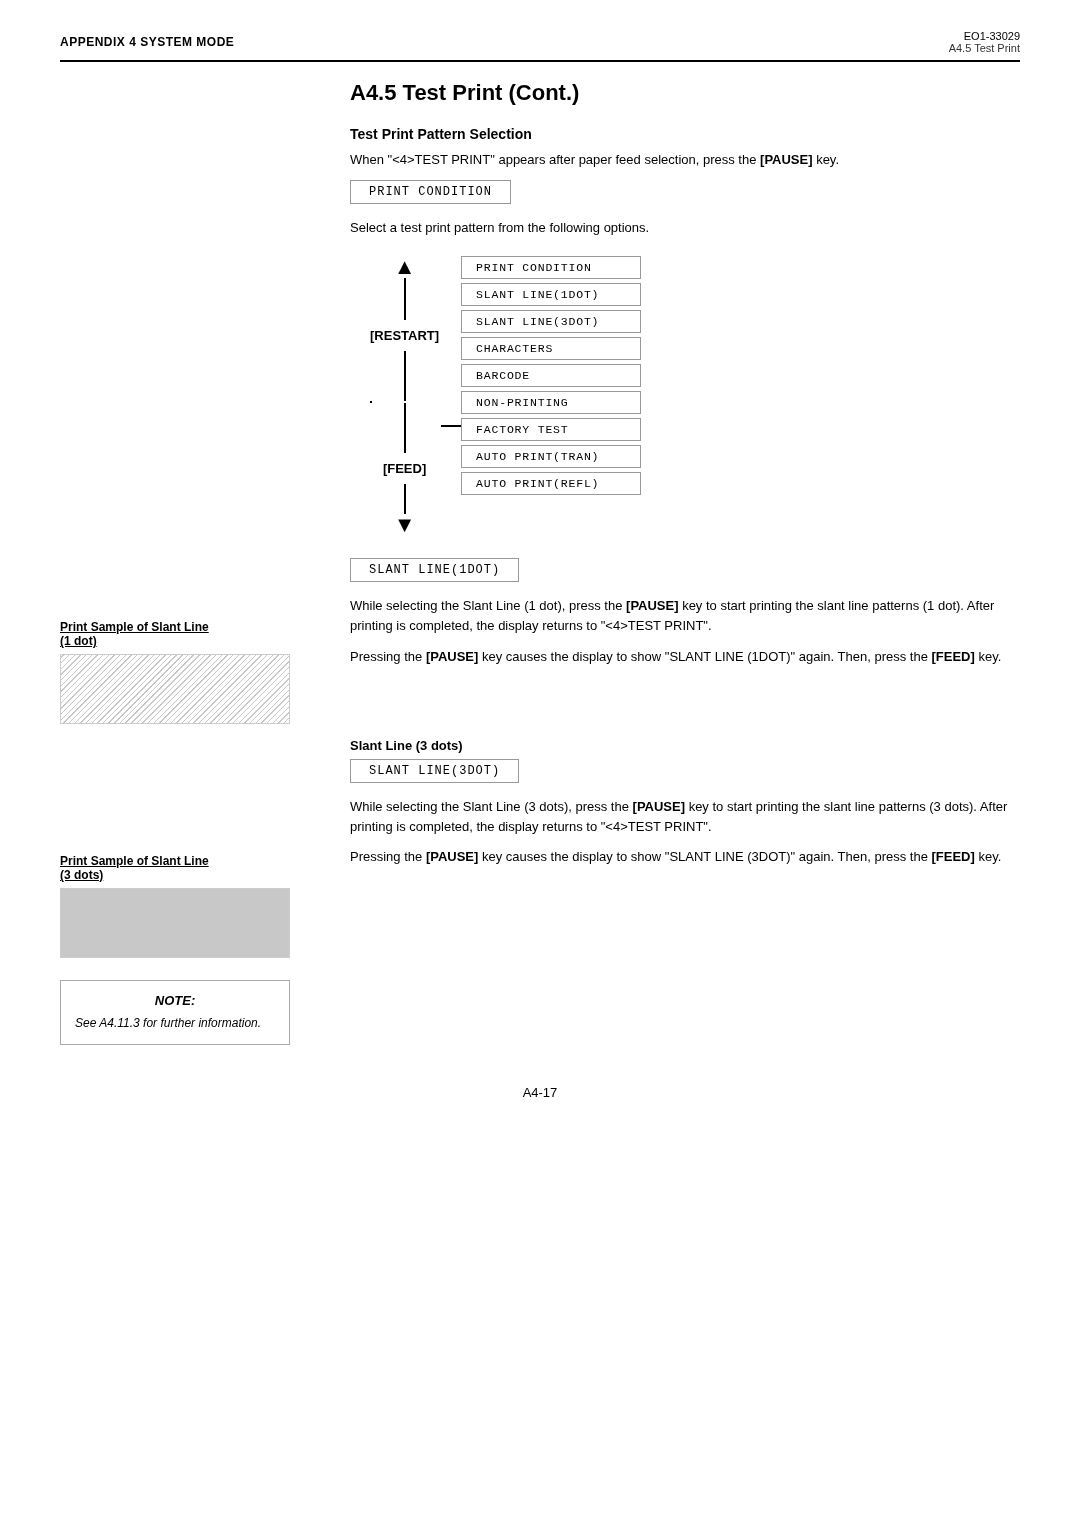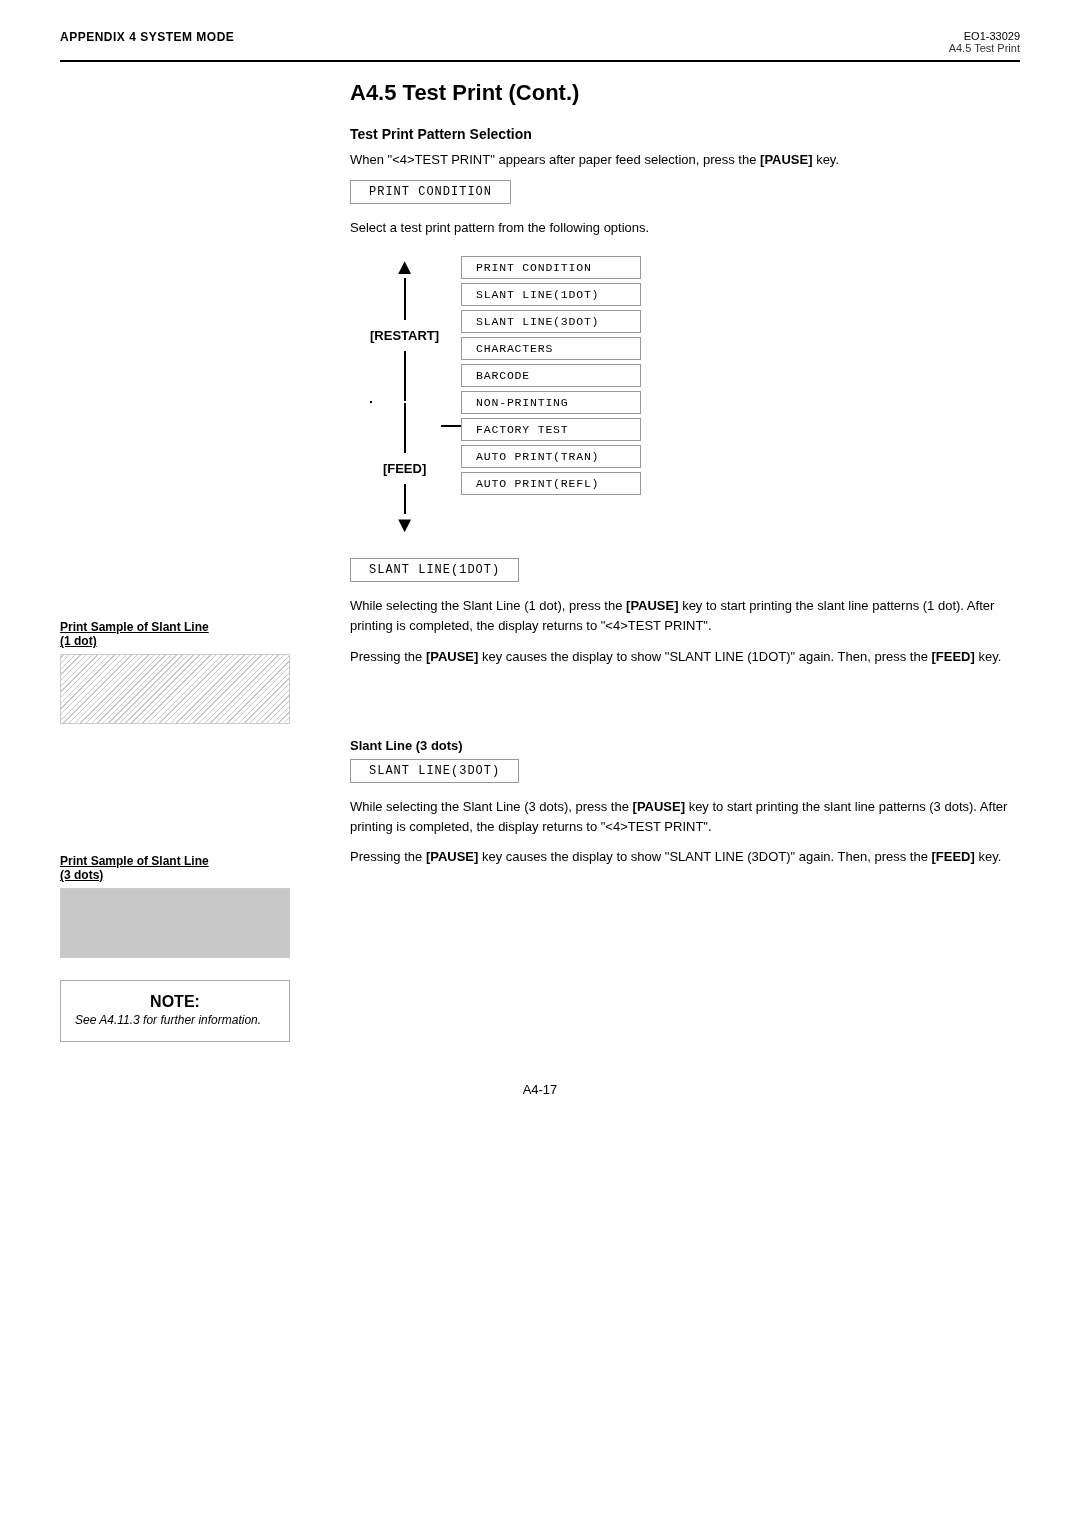--- a/index.html
+++ b/index.html
@@ -13,21 +13,21 @@
     }
     .page {
       width: 1080px;
       min-height: 1525px;
       padding: 30px 60px 40px 60px;
       position: relative;
     }
     .header {
       display: flex;
       justify-content: space-between;
-      align-items: flex-start;
+      align-items: center;
       border-bottom: 2px solid #000;
       padding-bottom: 6px;
       margin-bottom: 18px;
     }
     .header-left {
       font-weight: bold;
       font-size: 12px;
       letter-spacing: 0.5px;
     }
     .header-right {
@@ -141,23 +141,25 @@
       height: 100%;
     }
 
     .note-box {
       border: 1px solid #aaa;
       padding: 12px 14px;
       width: 230px;
       margin-top: 10px;
     }
     .note-title {
-      font-weight: bold;
-      font-size: 16px;
+      font-style: italic;
+      font-weight: bold;
+      font-size: 13px;
       text-align: center;
+      margin-bottom: 6px;
     }
     .note-text {
       font-style: italic;
       font-size: 12px;
       line-height: 1.5;
     }
 
     .section-block {
       margin-bottom: 22px;
     }

